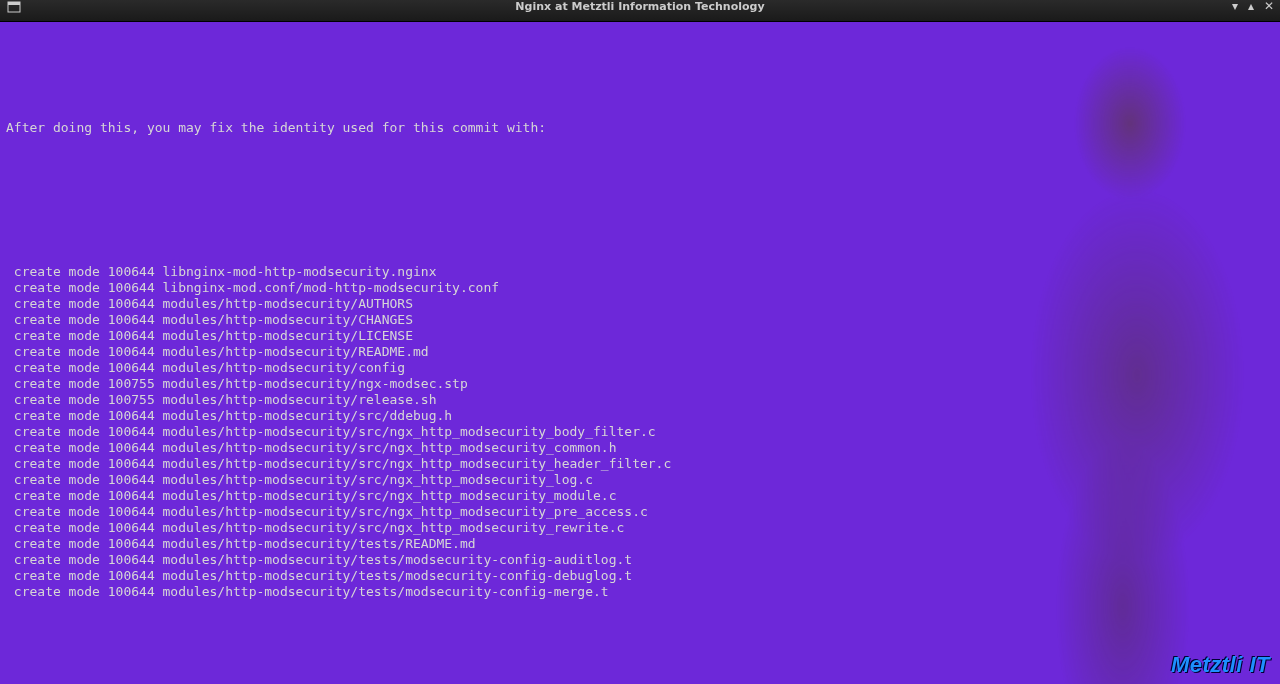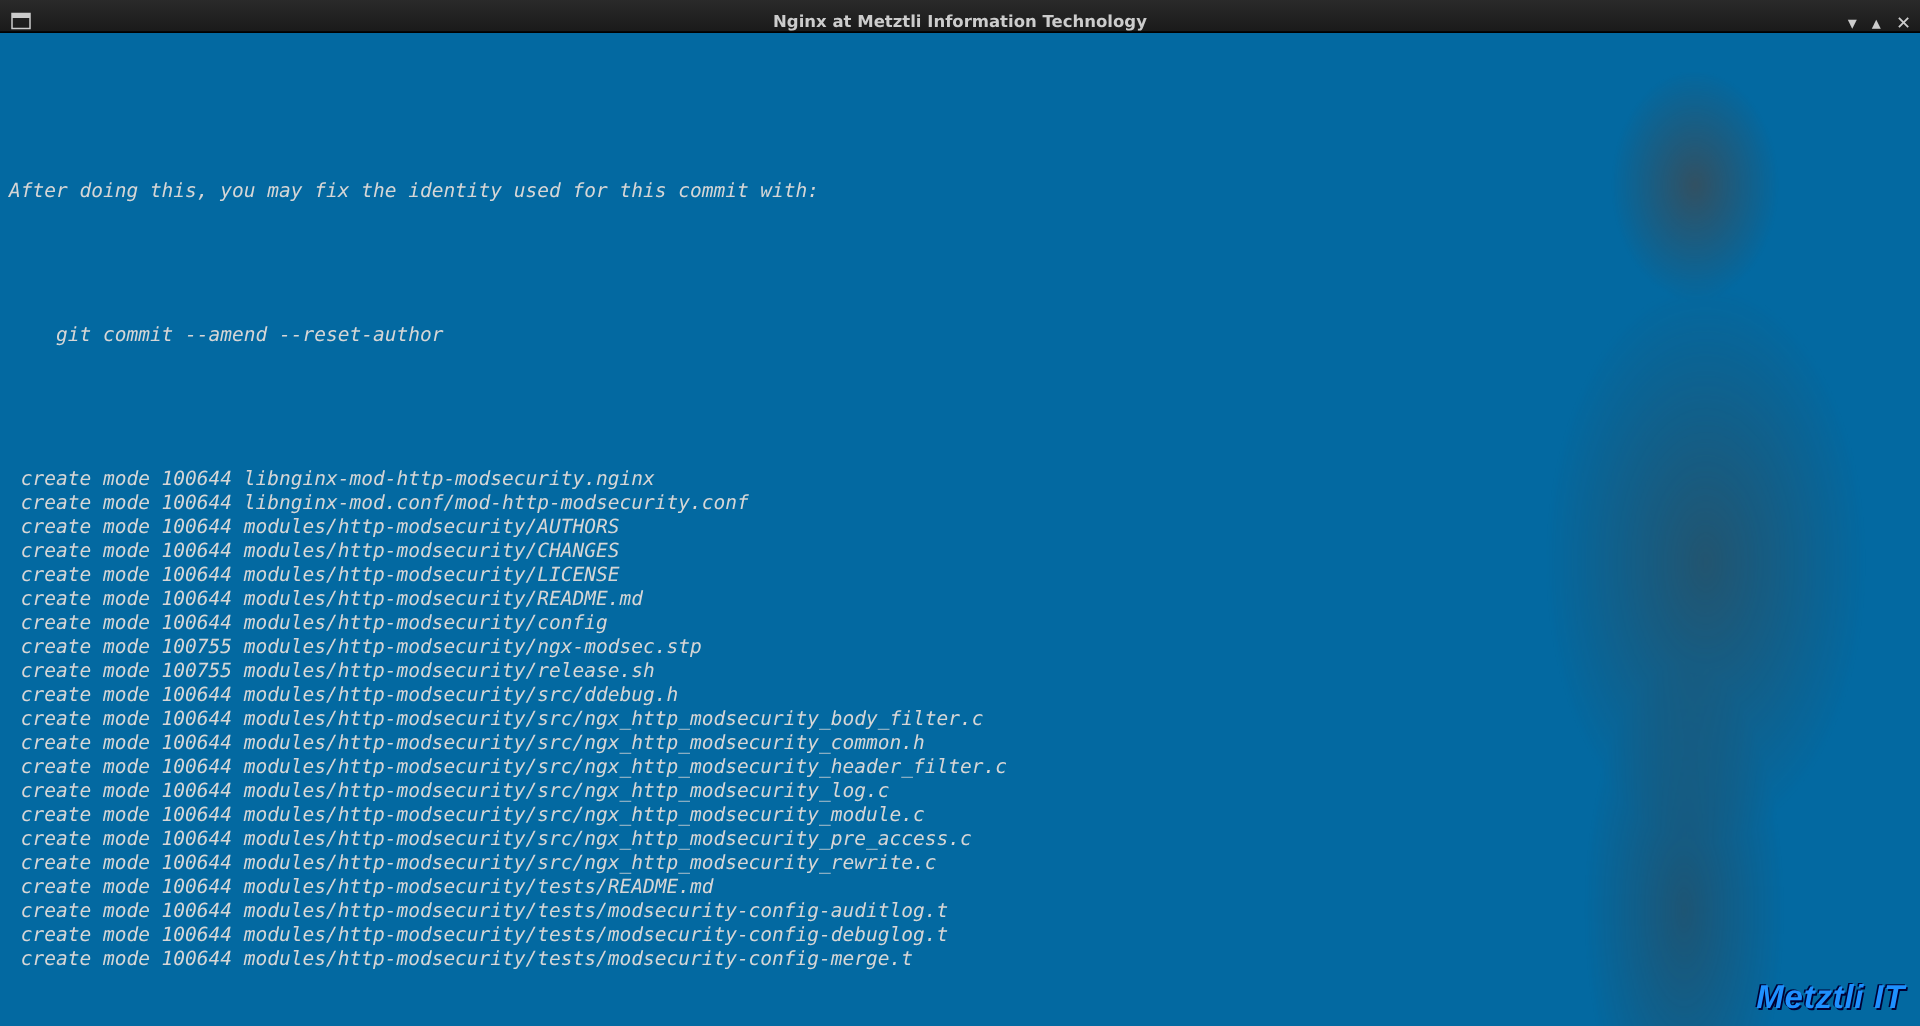--- a/index.html
+++ b/index.html
@@ -9,47 +9,46 @@
     background: #000;
     font-family: "DejaVu Sans Mono", "Liberation Mono", monospace;
     overflow: hidden;
     position: relative;
   }
   .titlebar {
     height: 22px;
     background: linear-gradient(#2a2a2a, #1a1a1a);
     border-bottom: 1px solid #000;
     display: flex;
-    align-items: flex-end;
+    align-items: flex-start;
     padding: 0 6px;
     color: #ccc;
     font-family: "DejaVu Sans", sans-serif;
     font-size: 11px;
     position: relative;
   }
   .titlebar .title {
     position: absolute;
     left: 0; right: 0;
     text-align: center;
     font-weight: bold;
     pointer-events: none;
   }
   .titlebar .left-icon { width:16px; height:14px; display:flex; align-items:center; justify-content:center; }
   .titlebar .right-controls { margin-left:auto; display:flex; gap:10px; align-items:center; }
   .titlebar .ctl { cursor:pointer; font-size:12px; line-height:1; color:#ccc; }
   .terminal {
     position: absolute;
     top: 22px; left:0; right:0; bottom:0;
-    background: #0369a1;
+    background: #6d28d9;
     color: #d6d6d6;
     font-size: 13px;
     line-height: 16px;
     padding: 18px 6px 6px 6px;
     white-space: pre;
-    font-style: italic;
   }
   .term-line { white-space: pre; }
   .watermark {
     position:absolute;
     right:10px; bottom:6px;
     font-family: "Arial Black", sans-serif;
     font-weight:900;
     font-size:22px;
     font-style:italic;
     color:#1e90ff;
@@ -95,21 +94,20 @@
   </span>
 </div>
 
 <div class="terminal">
   <div class="bg-image">
     <div class="silhouette"></div>
   </div>
   <div class="content">
     <div class="term-line">After doing this, you may fix the identity used for this commit with:</div>
     <div class="term-line">&nbsp;</div>
-    <div class="term-line">    git commit --amend --reset-author</div>
     <div class="term-line">&nbsp;</div>
     <div id="creates-container"><div class="term-line"> create mode 100644 libnginx-mod-http-modsecurity.nginx</div><div class="term-line"> create mode 100644 libnginx-mod.conf/mod-http-modsecurity.conf</div><div class="term-line"> create mode 100644 modules/http-modsecurity/AUTHORS</div><div class="term-line"> create mode 100644 modules/http-modsecurity/CHANGES</div><div class="term-line"> create mode 100644 modules/http-modsecurity/LICENSE</div><div class="term-line"> create mode 100644 modules/http-modsecurity/README.md</div><div class="term-line"> create mode 100644 modules/http-modsecurity/config</div><div class="term-line"> create mode 100755 modules/http-modsecurity/ngx-modsec.stp</div><div class="term-line"> create mode 100755 modules/http-modsecurity/release.sh</div><div class="term-line"> create mode 100644 modules/http-modsecurity/src/ddebug.h</div><div class="term-line"> create mode 100644 modules/http-modsecurity/src/ngx_http_modsecurity_body_filter.c</div><div class="term-line"> create mode 100644 modules/http-modsecurity/src/ngx_http_modsecurity_common.h</div><div class="term-line"> create mode 100644 modules/http-modsecurity/src/ngx_http_modsecurity_header_filter.c</div><div class="term-line"> create mode 100644 modules/http-modsecurity/src/ngx_http_modsecurity_log.c</div><div class="term-line"> create mode 100644 modules/http-modsecurity/src/ngx_http_modsecurity_module.c</div><div class="term-line"> create mode 100644 modules/http-modsecurity/src/ngx_http_modsecurity_pre_access.c</div><div class="term-line"> create mode 100644 modules/http-modsecurity/src/ngx_http_modsecurity_rewrite.c</div><div class="term-line"> create mode 100644 modules/http-modsecurity/tests/README.md</div><div class="term-line"> create mode 100644 modules/http-modsecurity/tests/modsecurity-config-auditlog.t</div><div class="term-line"> create mode 100644 modules/http-modsecurity/tests/modsecurity-config-debuglog.t</div><div class="term-line"> create mode 100644 modules/http-modsecurity/tests/modsecurity-config-merge.t</div></div>
     
     
     
   </div>
 </div>
 
 <div class="watermark">Metztli IT</div>
 

